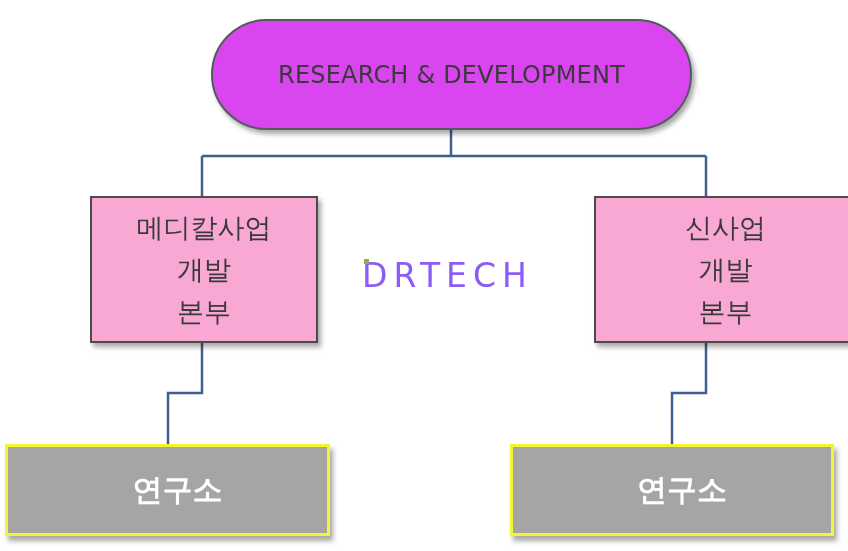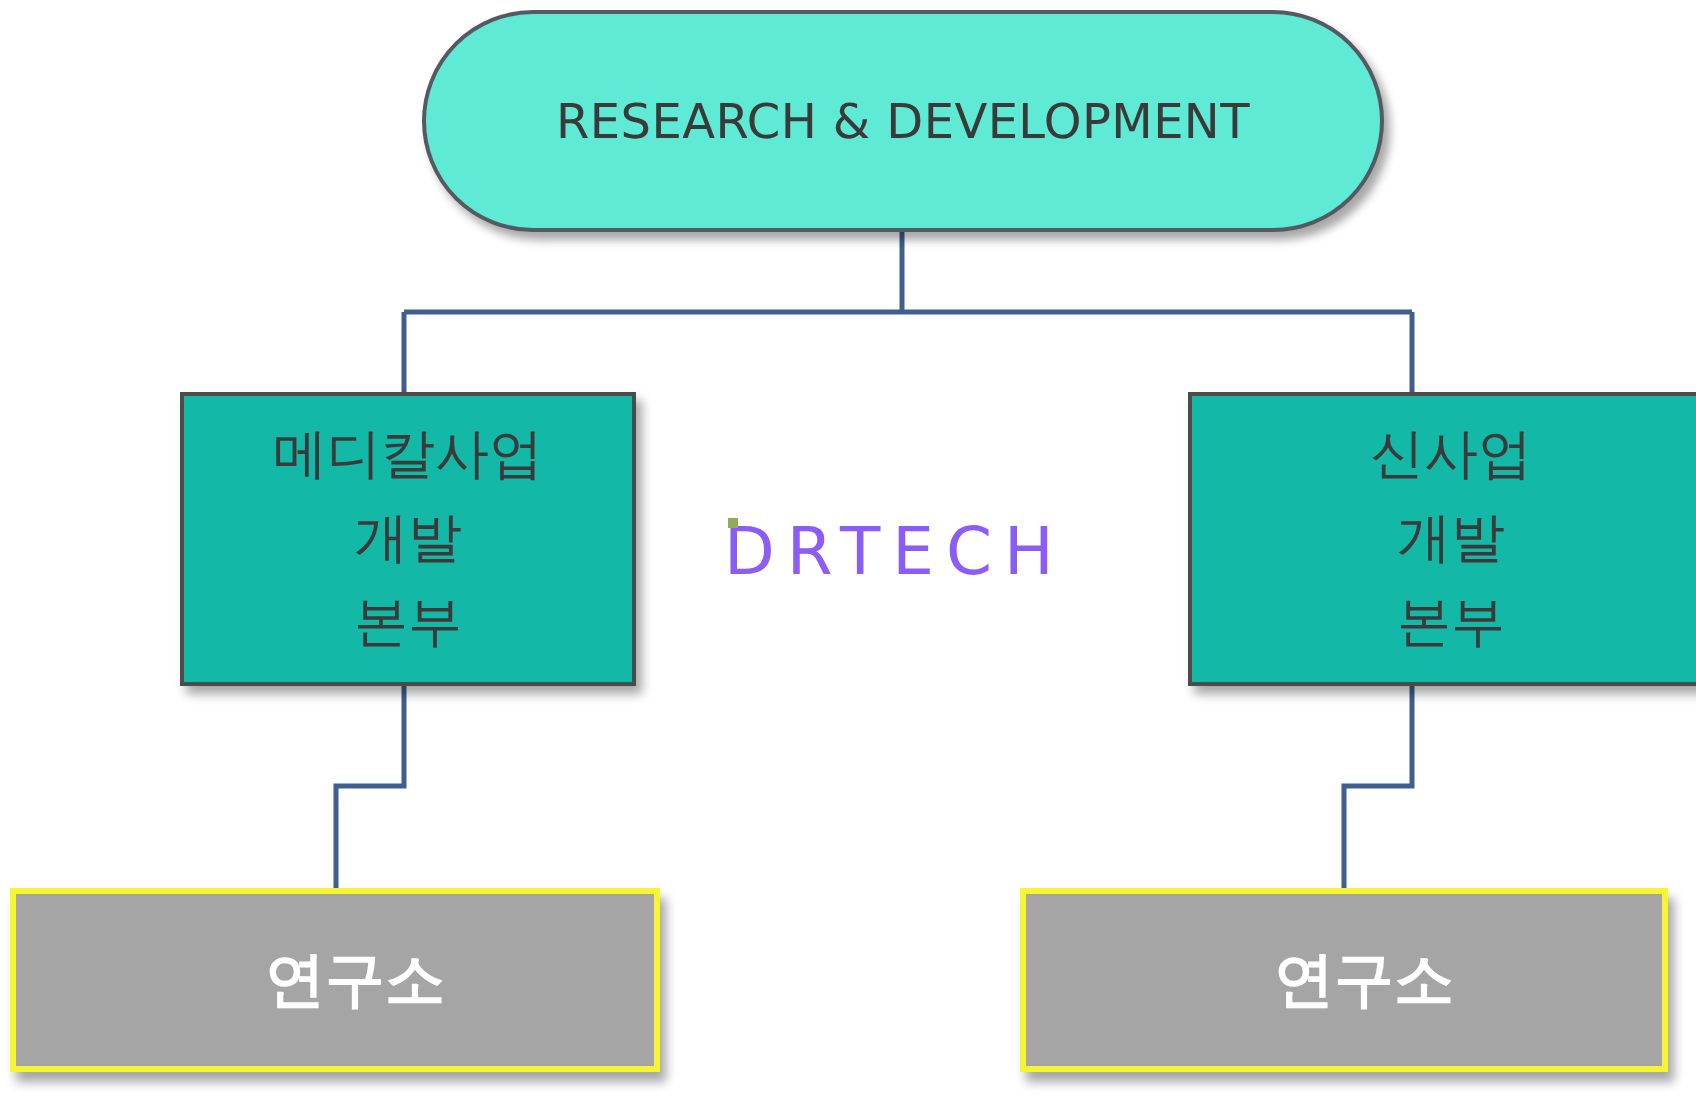--- a/index.html
+++ b/index.html
@@ -22,36 +22,36 @@
     .node {
       position: absolute;
       box-sizing: border-box;
       display: flex;
       flex-direction: column;
       align-items: center;
       justify-content: center;
       text-align: center;
     }
     .root {
-      left: 211px; top: 5px;
+      left: 211px; top: 19px;
       width: 481px; height: 111px;
-      background: #5eead4;
+      background: #d946ef;
       border: 2px solid #555a60;
       border-radius: 56px;
       box-shadow: 3px 4px 5px rgba(0,0,0,0.35);
       color: #3a3a3a;
       font-size: 24px;
       line-height: 40px;
       font-family: "DejaVu Sans", sans-serif;
       letter-spacing: 0.2px;
     }
     .division {
       top: 196px;
       height: 147px;
-      background: #14b8a6;
+      background: #f9a8d4;
       border: 2px solid #4b4b4b;
       box-shadow: 3px 4px 5px rgba(0,0,0,0.35);
       color: #3a3a3a;
       font-size: 27px;
       line-height: 42px;
     }
     .division.left { left: 90px; width: 228px; }
     .division.right { left: 594px; width: 263px; }
     .lab {
       top: 444px;

